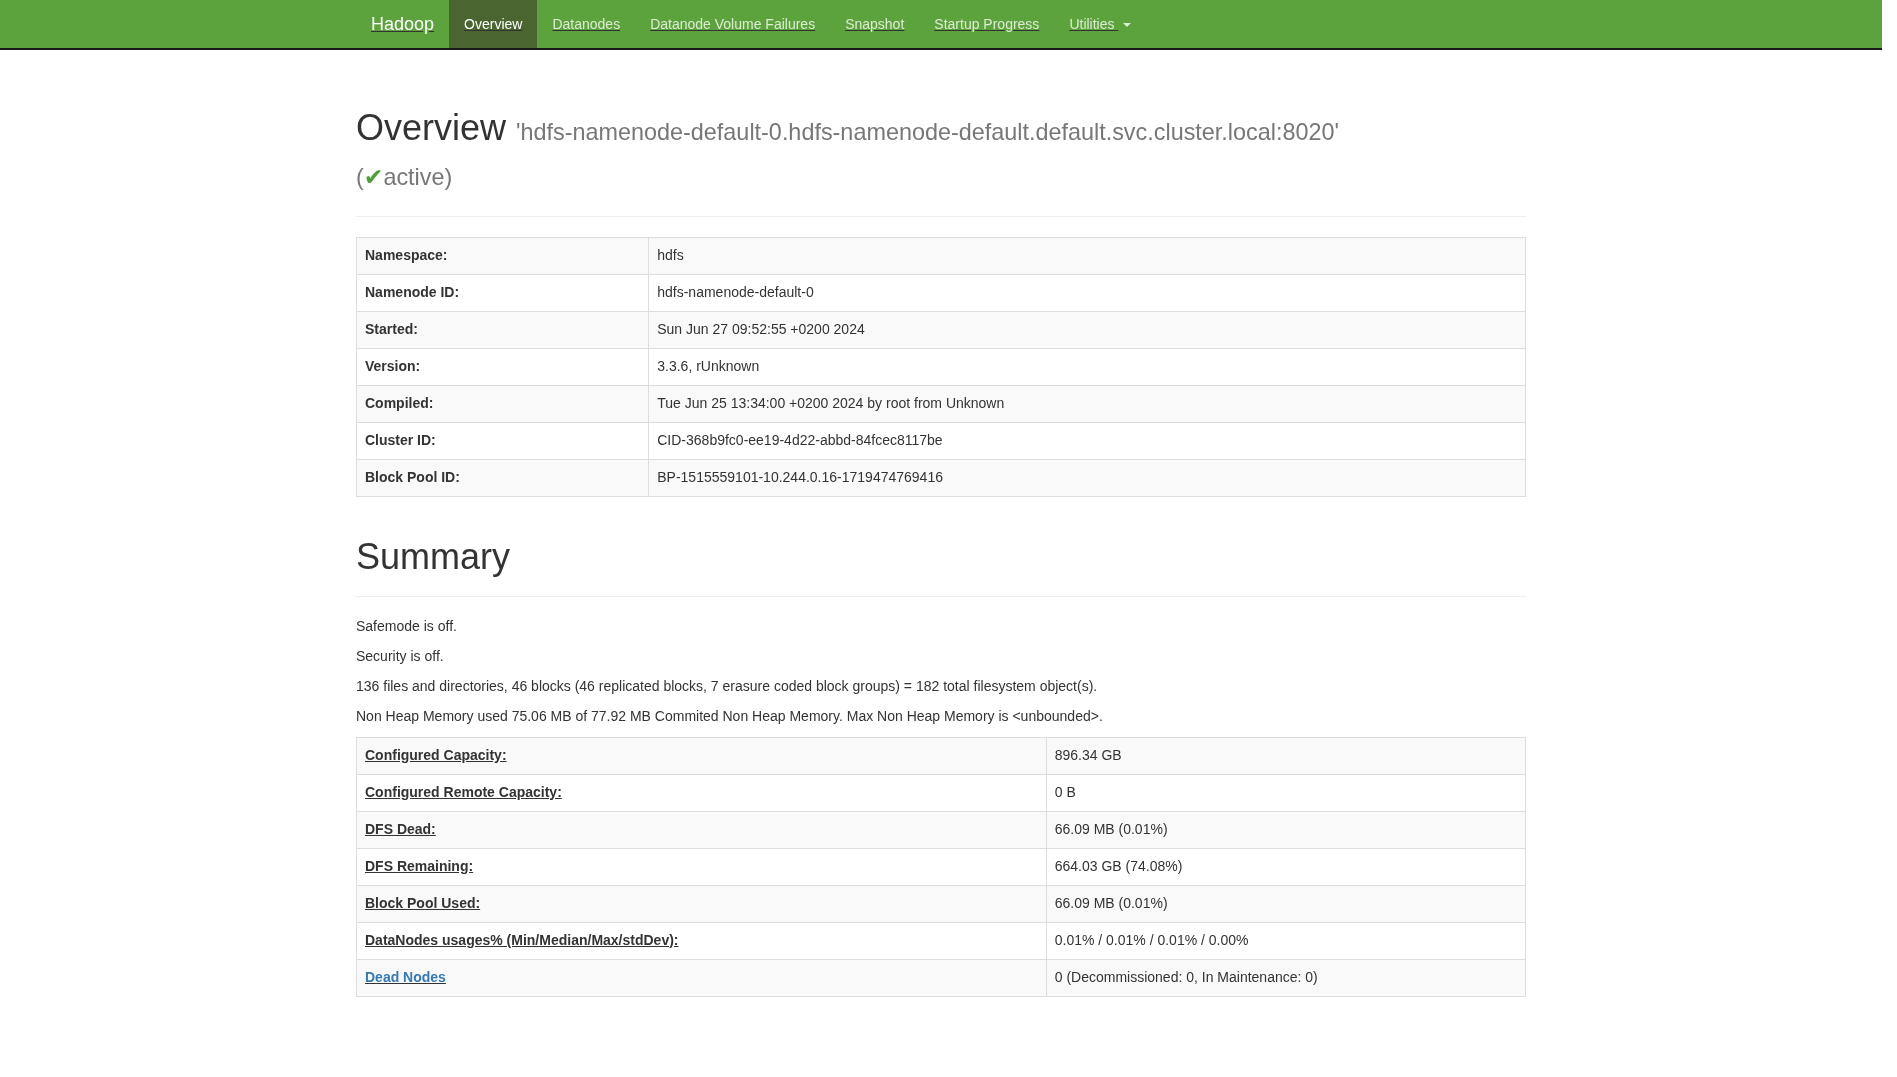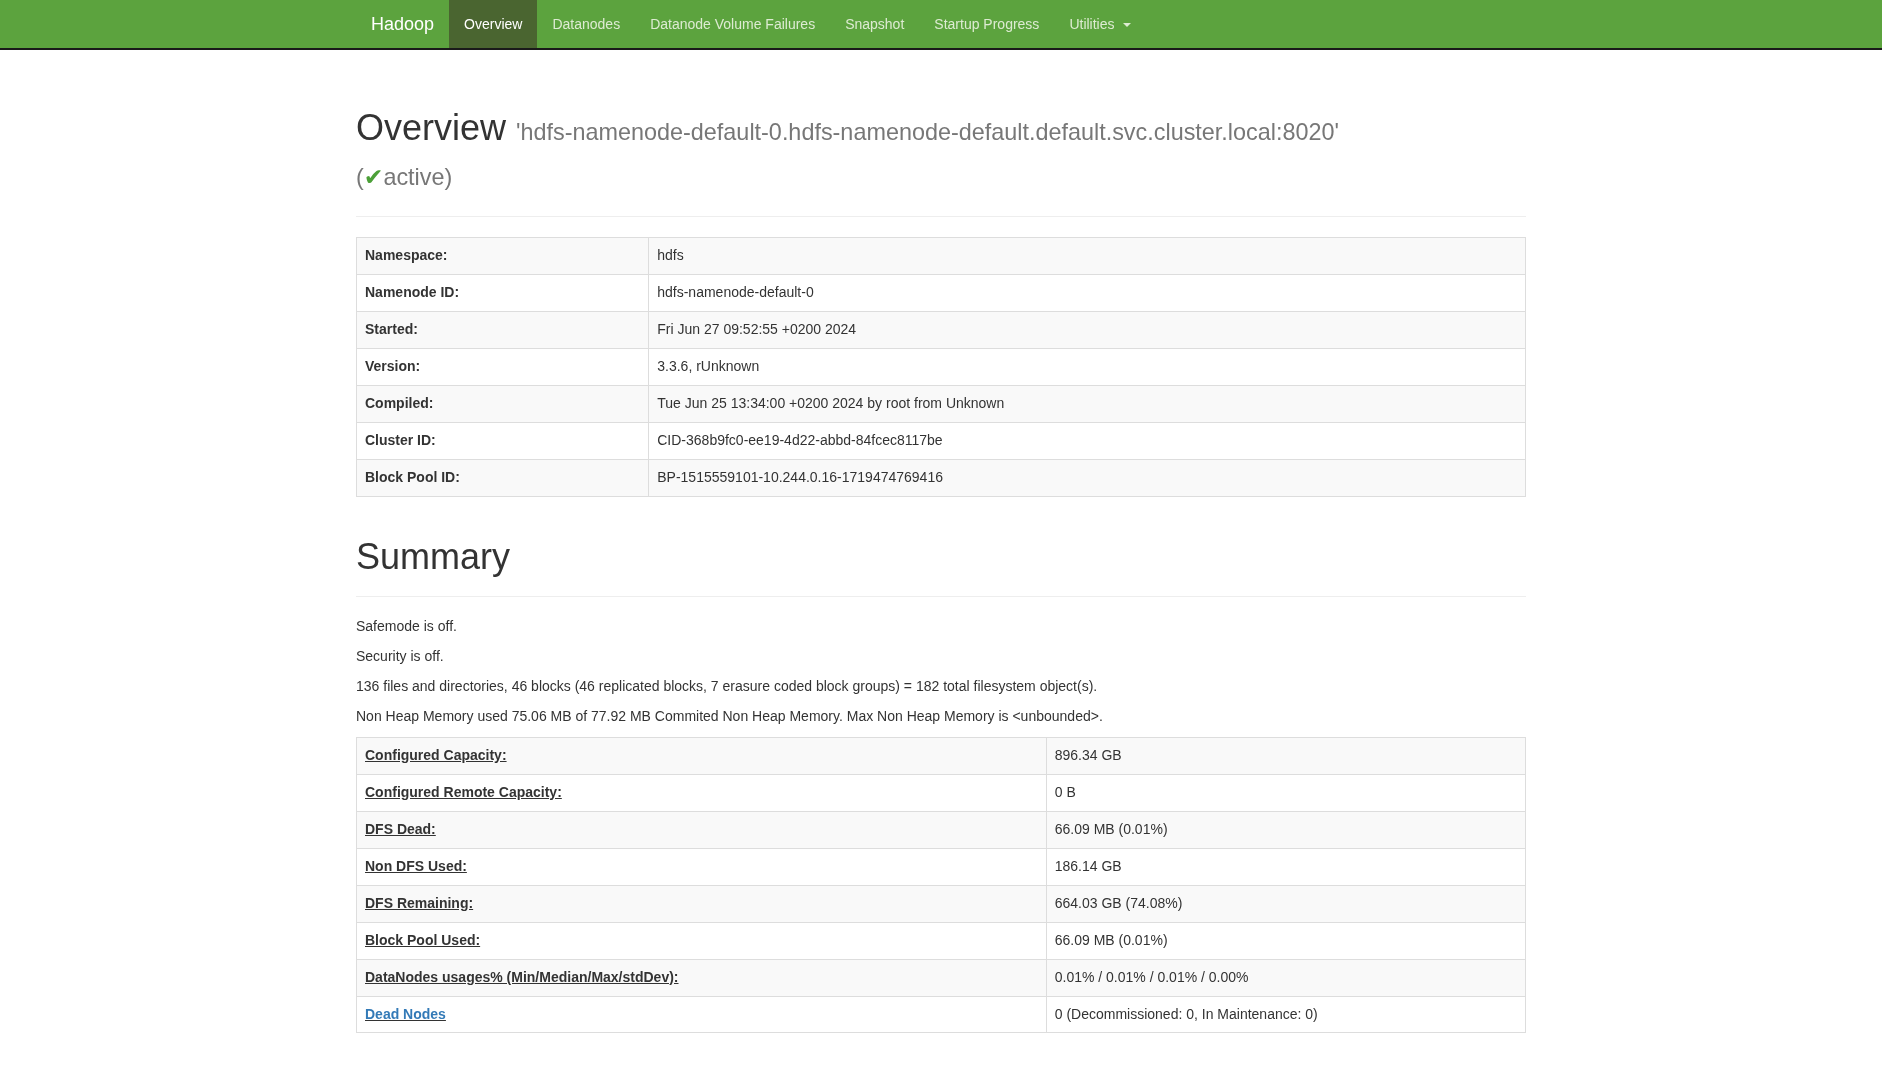--- a/index.html
+++ b/index.html
@@ -17,20 +17,21 @@
     overflow: hidden;
     background: #fff;
   }
   .page { width: 1882px; }
 
   
   .navbar {
     height: 48px;
     background: var(--nav-bg, #5CA33E);
     border-bottom: 2px solid var(--nav-border, #1A1A1A);
+    text-decoration: underline;
   }
   .navbar-inner {
     width: 1170px;
     margin: 0 auto;
     padding: 0 15px;
     display: flex;
     align-items: stretch;
   }
   .brand {
     display: block;
@@ -160,21 +161,21 @@
             <tr>
               <th>Namespace:</th>
               <td>hdfs</td>
             </tr>
             <tr>
               <th>Namenode ID:</th>
               <td>hdfs-namenode-default-0</td>
             </tr>
             <tr>
               <th>Started:</th>
-              <td>Fri Jun 27 09:52:55 +0200 2024</td>
+              <td>Sun Jun 27 09:52:55 +0200 2024</td>
             </tr>
             <tr>
               <th>Version:</th>
               <td>3.3.6, rUnknown</td>
             </tr>
             <tr>
               <th>Compiled:</th>
               <td>Tue Jun 25 13:34:00 +0200 2024 by root from Unknown</td>
             </tr>
             <tr>
@@ -207,24 +208,20 @@
             </tr>
             <tr>
               <th>Configured Remote Capacity:</th>
               <td>0 B</td>
             </tr>
             <tr>
               <th>DFS Dead:</th>
               <td>66.09 MB (0.01%)</td>
             </tr>
             <tr>
-              <th>Non DFS Used:</th>
-              <td>186.14 GB</td>
-            </tr>
-            <tr>
               <th>DFS Remaining:</th>
               <td>664.03 GB (74.08%)</td>
             </tr>
             <tr>
               <th>Block Pool Used:</th>
               <td>66.09 MB (0.01%)</td>
             </tr>
             <tr>
               <th>DataNodes usages% (Min/Median/Max/stdDev):</th>
               <td>0.01% / 0.01% / 0.01% / 0.00%</td>

